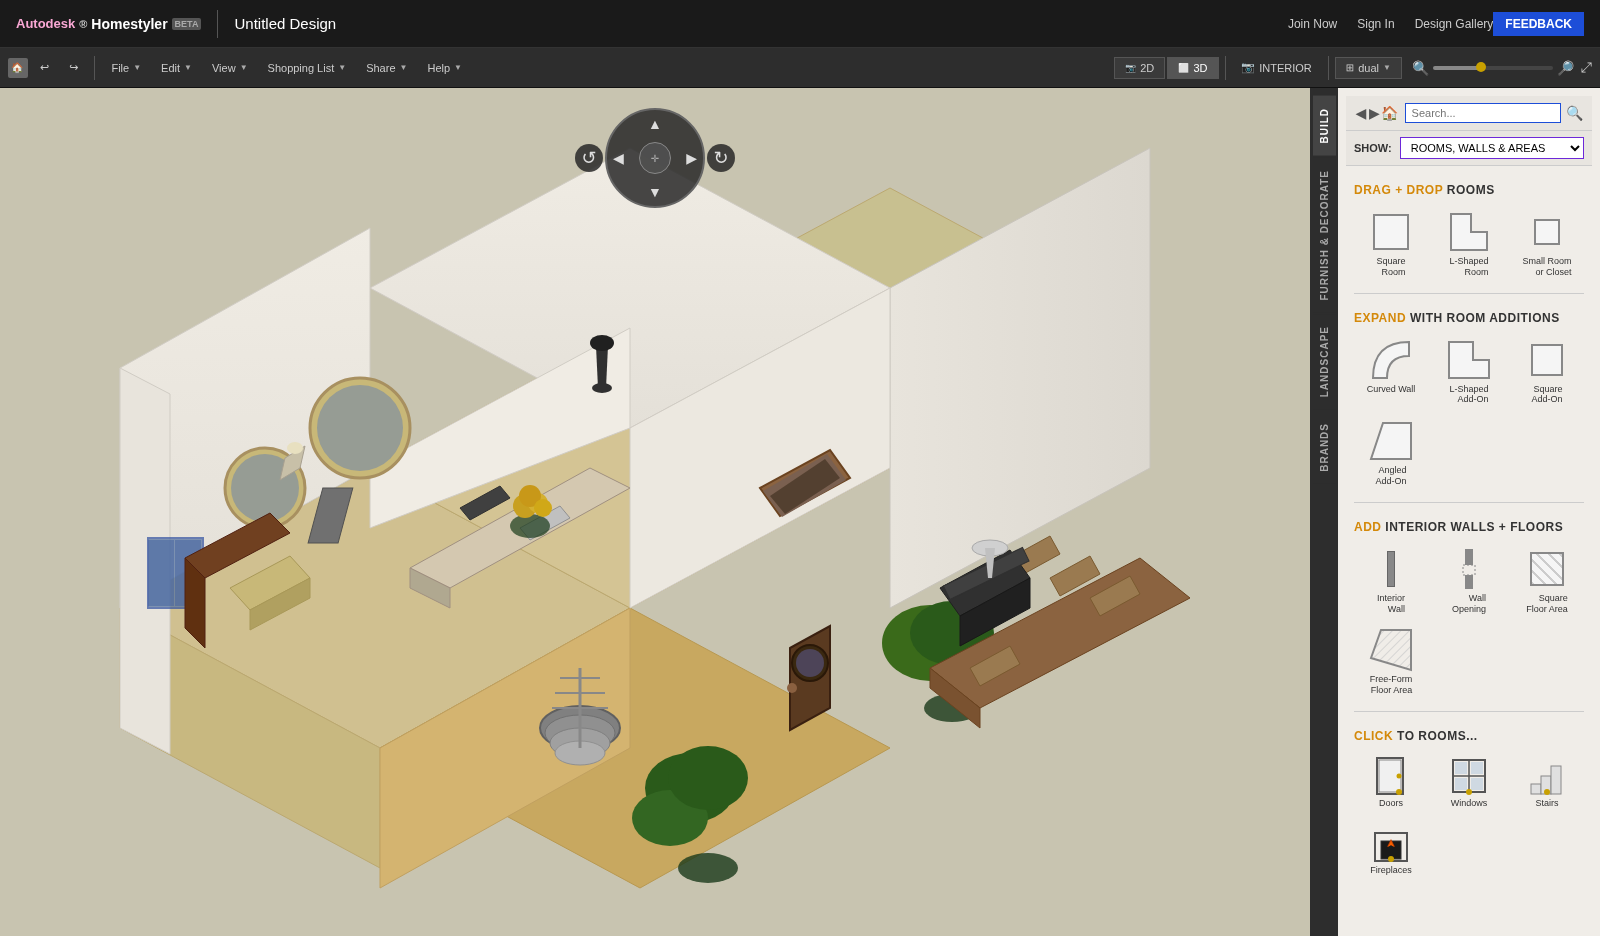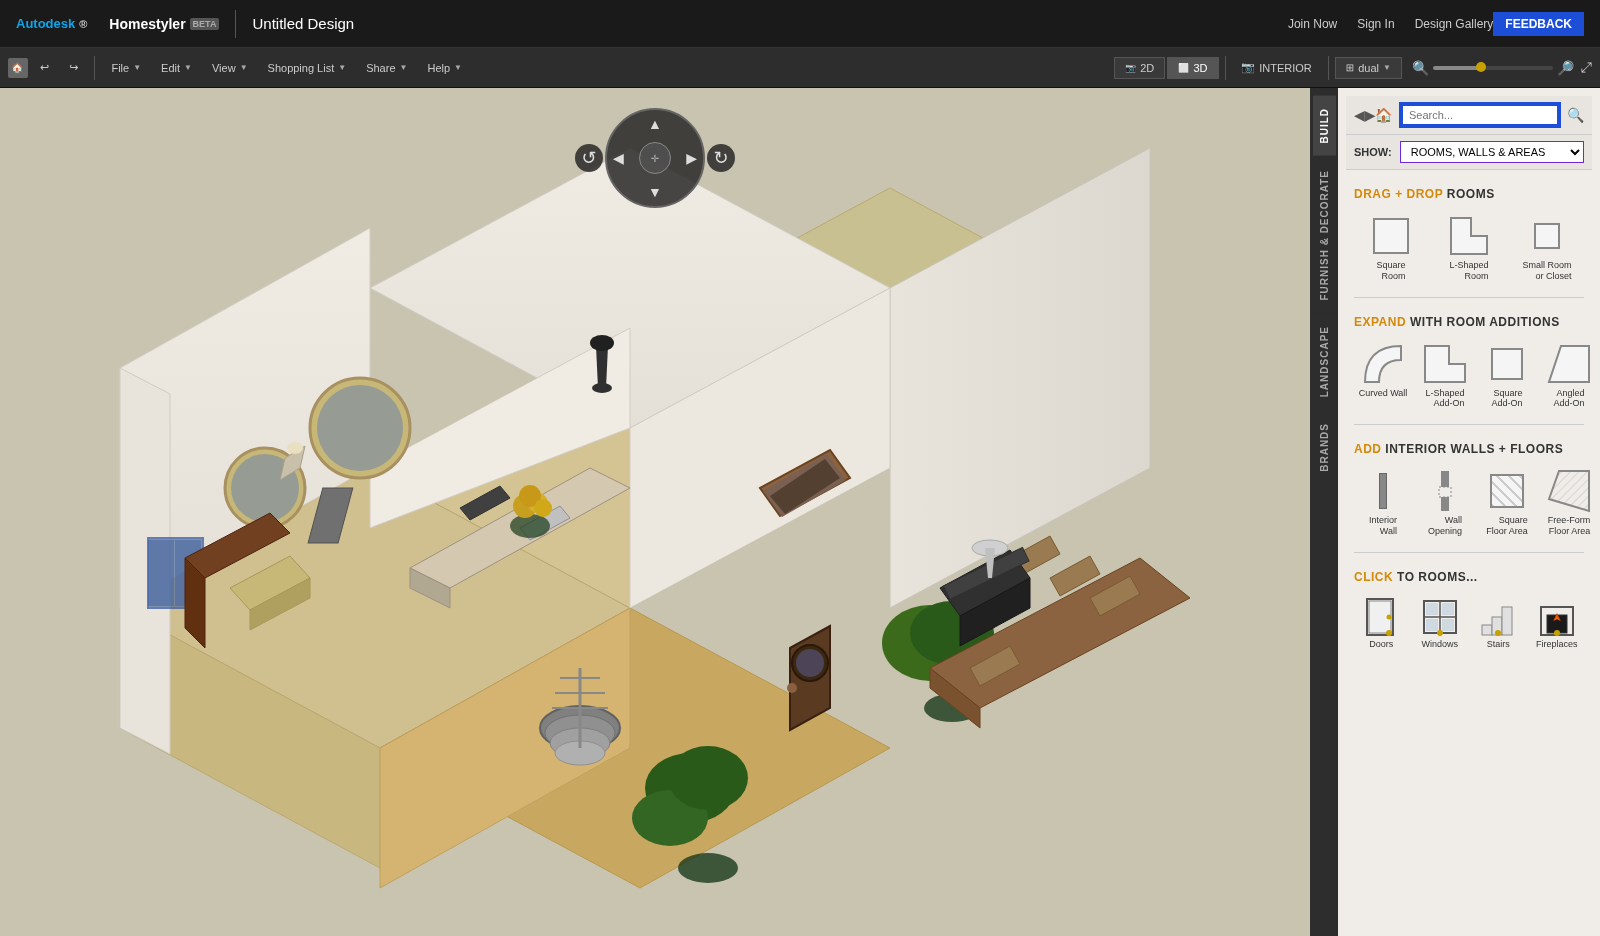--- a/index.html
+++ b/index.html
@@ -7,22 +7,22 @@
 
     
     #topbar {
       width: 100%; height: 48px;
       background: #1a1a1a;
       display: flex; align-items: center;
       padding: 0 16px;
       border-bottom: 1px solid #333;
     }
     #topbar .logo { color: #fff; font-size: 13px; font-weight: bold; display: flex; align-items: center; gap: 4px; }
-    #topbar .logo .autodesk { color: #0ea5e9; font-size: 13px; text-align: right; }
-    #topbar .logo .homestyler { color: #fff; font-size: 14px; font-weight: bold; margin-left: 18px; }
+    #topbar .logo .autodesk { color: #f9a8d4; font-size: 13px; text-align: right; }
+    #topbar .logo .homestyler { color: #fff; font-size: 14px; font-weight: bold; }
     #topbar .logo .beta { background: #555; color: #aaa; font-size: 9px; padding: 1px 3px; border-radius: 2px; }
     #topbar .divider { width: 1px; height: 28px; background: #555; margin: 0 16px; }
     #topbar .design-title { color: #fff; font-size: 15px; font-weight: normal; }
     #topbar .spacer { flex: 1; }
     #topbar .topnav { display: flex; align-items: center; gap: 20px; }
     #topbar .topnav a { color: #ccc; font-size: 12px; text-decoration: none; cursor: pointer; }
     #topbar .feedback-btn {
       background: #1d4ed8; color: #fff; font-size: 12px; font-weight: bold;
       padding: 5px 12px; border: none; cursor: pointer; text-transform: uppercase;
     }
@@ -186,21 +186,21 @@
       background: #e8e5e0;
       border-bottom: 1px solid #ccc;
     }
     .panel-nav-btn {
       background: none; border: none; cursor: pointer; color: #555; font-size: 14px;
       width: 22px; height: 22px;
       display: flex; align-items: center; justify-content: center;
     }
     .panel-search {
       flex: 1; margin: 0 6px;
-      border: 4px solid #1d4ed8; padding: 3px 6px; font-size: 11px;
+      border: 1px solid #1d4ed8; padding: 3px 6px; font-size: 11px;
       background: #fff;
     }
 
     
     .show-row {
       display: flex; align-items: center; gap: 8px;
       padding: 6px 8px; border-bottom: 1px solid #ccc;
       background: #e8e5e0;
     }
     .show-label { font-size: 11px; font-weight: bold; color: #333; text-align: center; }
@@ -215,21 +215,21 @@
       padding: 8px 8px 4px;
       letter-spacing: 0.5px;
       margin-top: 9px;
     }
     .section-title .highlight { color: #d4890a; }
     .section-title .normal { color: #333; }
 
     
     .items-grid {
       display: grid;
-      grid-template-columns: repeat(4, 1fr);
+      grid-template-columns: repeat(3, 1fr);
       gap: 4px;
       padding: 4px 8px 8px;
     }
     .items-grid.col3 {
       grid-template-columns: repeat(3, 1fr);
     }
     .item-cell {
       display: flex; flex-direction: column; align-items: center;
       cursor: pointer; padding: 4px 2px;
       border: 1px solid transparent;

